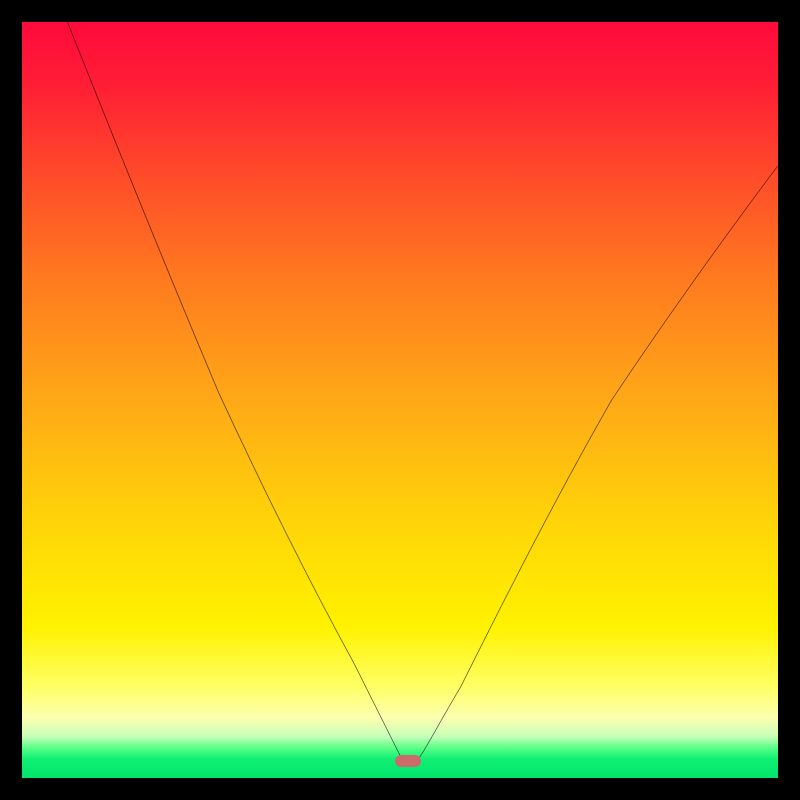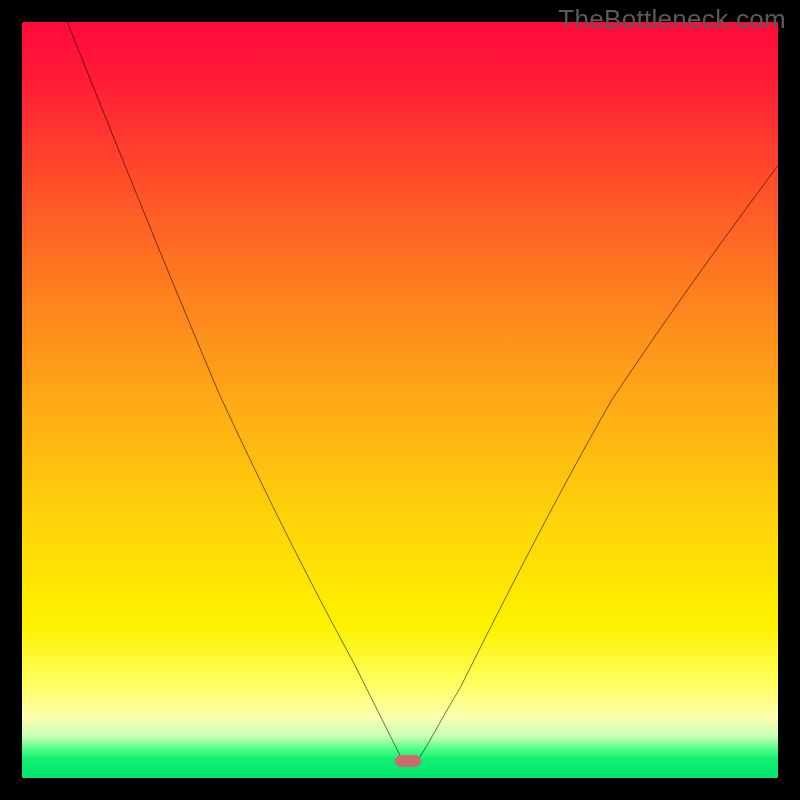--- a/index.html
+++ b/index.html
@@ -69,21 +69,20 @@
     border-radius: 6px;
     background: #cd6b6b;
     transform: translate(-50%, -50%);
   }
 </style>
 </head>
 <body>
 
 <div class="outer">
 
-  <div class="watermark">TheBottleneck.com</div>
 
   <div class="plot-area">
     <div class="gradient-bg"></div>
 
     <svg class="curve-svg" viewBox="0 0 100 100" preserveAspectRatio="none">
       <path d="M 6 0
                C 12 15, 18 30, 26 49
                C 32 62, 38 74, 44 85
                C 47 91, 49 95, 50 97
                C 50.5 97.8, 51 98, 52 98" fill="none" stroke="#000000" stroke-width="0.55" vector-effect="non-scaling-stroke"></path>

